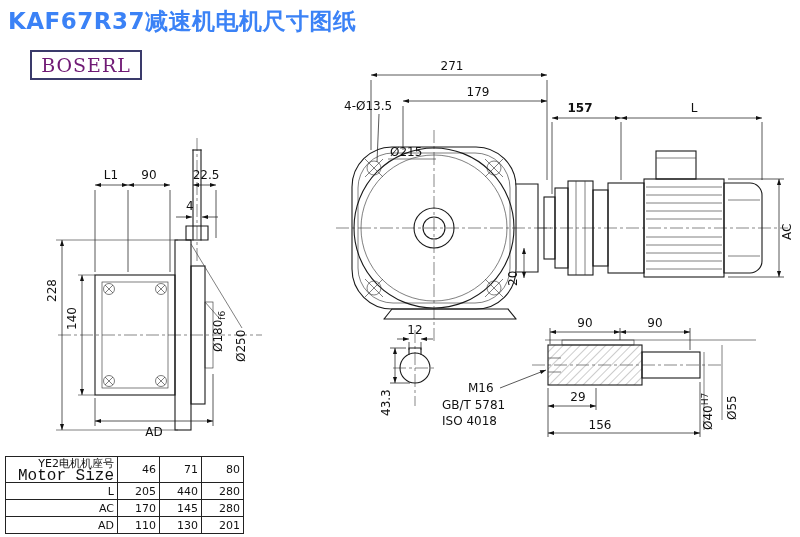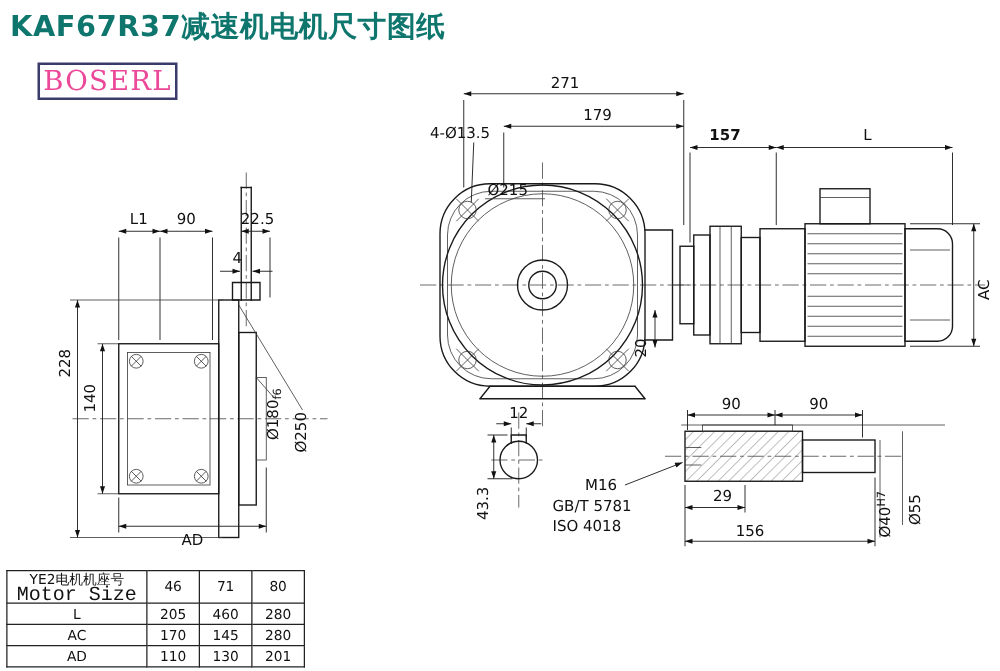--- a/index.html
+++ b/index.html
@@ -1,28 +1,28 @@
 <!DOCTYPE html>
 <html><head>
 <meta charset="utf-8">
 <style>
   *{margin:0;padding:0;box-sizing:border-box}
   html,body{width:800px;height:537px;background:#fff;font-family:"DejaVu Sans",sans-serif;overflow:hidden}
   .stage{position:absolute;left:0;top:0;width:800px;height:537px;background:#fff}
-  .title{position:absolute;left:8px;top:6px;font-size:23px;font-weight:bold;color:#0f766e;letter-spacing:.5px;white-space:nowrap}
+  .title{position:absolute;left:8px;top:6px;font-size:23px;font-weight:bold;color:#3b82f6;letter-spacing:.5px;white-space:nowrap}
   .logo{position:absolute;left:30px;top:50px;width:112px;height:30px;border:2px solid #3a3a6b;display:flex;align-items:center;justify-content:center;background:#fff}
-  .logo span{font-family:"DejaVu Serif",serif;font-size:22px;color:#ec4899;letter-spacing:1px}
+  .logo span{font-family:"DejaVu Serif",serif;font-size:19px;color:#701a75;letter-spacing:1px}
   svg.draw{position:absolute;left:0;top:0}
   .ln{stroke:#1a1a1a;stroke-width:1.1;fill:none;stroke-linecap:square}
   .thin{stroke:#3a3a3a;stroke-width:.65;fill:none}
   .cl{stroke:#555;stroke-width:.7;fill:none;stroke-dasharray:13 3 3 3}
   .dim{stroke:#222;stroke-width:.75;fill:none}
   svg.draw text{font-family:"DejaVu Sans",sans-serif;font-size:12px;fill:#111}
   .big{font-size:15px;font-weight:bold}
-  .spec-table{position:absolute;left:5px;top:456px;border-collapse:collapse;font-size:11px;text-align:center;color:#111}
+  .spec-table{position:absolute;left:5px;top:456px;border-collapse:collapse;font-size:11px;text-align:right;color:#111}
   .spec-table td{border:1px solid #222;padding:0 3px;height:17px;min-width:42px}
   .spec-table td.hd{min-width:112px}
   .hd .cn{display:block;font-size:11px;line-height:13px}
   .hd .en{display:block;font-size:16px;line-height:12px;font-family:Liberation Mono, monospace}
 </style>
 </head>
 <body>
 
 <div class="stage">
 
@@ -242,21 +242,21 @@
           <span class="cn">YE2电机机座号</span>
           <span class="en">Motor Size</span>
         </td>
         <td>46</td>
         <td>71</td>
         <td>80</td>
       </tr>
       <tr>
         <td class="hd">L</td>
         <td>205</td>
-        <td>460</td>
+        <td>440</td>
         <td>280</td>
       </tr>
       <tr>
         <td class="hd">AC</td>
         <td>170</td>
         <td>145</td>
         <td>280</td>
       </tr>
       <tr>
         <td class="hd">AD</td>

